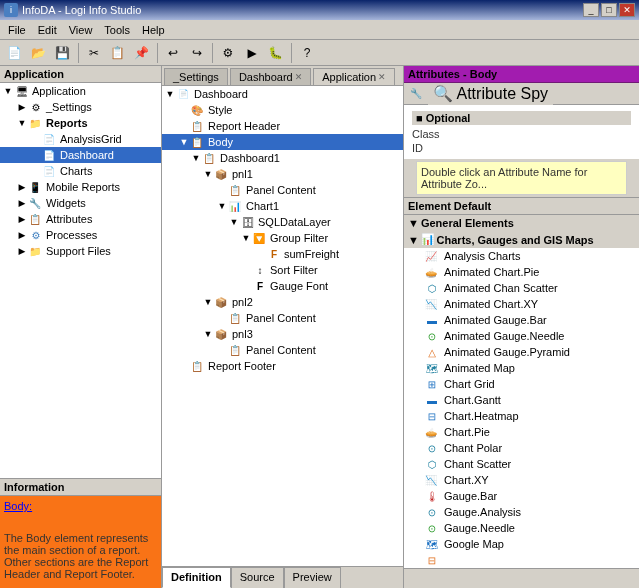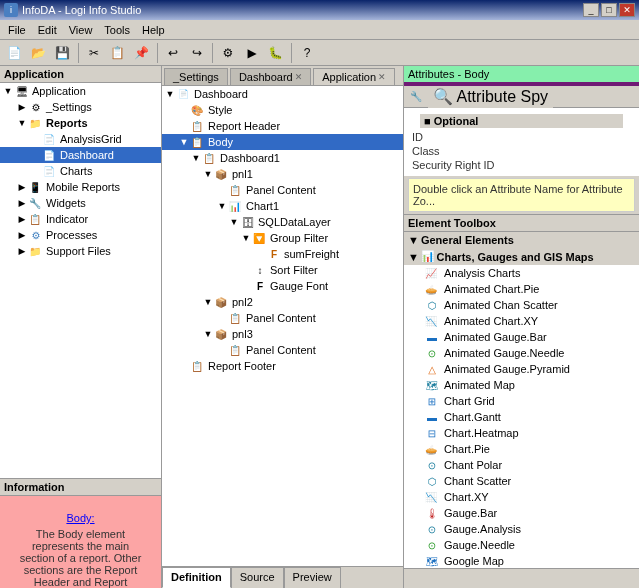--- a/index.html
+++ b/index.html
@@ -94,27 +94,26 @@
       display: flex;
       flex-direction: column;
     }
     .info-header {
       padding: 2px 4px;
       font-weight: bold;
       background: #d4d0c8;
       border-bottom: 1px solid #999;
     }
     .info-content {
-      padding: 16px;
-      background: #fca5a5;
+      padding: 4px;
+      background: #f97316;
       flex: 1;
       overflow: auto;
       font-size: 11px;
       color: #333;
-      text-align: center;
     }
     .info-link { color: blue; text-decoration: underline; cursor: pointer; }
 
     
     .middle-panel {
       width: 242px;
       display: flex;
       flex-direction: column;
       border-right: 1px solid #999;
     }
@@ -165,60 +164,60 @@
     }
 
     
     .right-panel {
       flex: 1;
       display: flex;
       flex-direction: column;
     }
 
     .attr-header {
-      background: #86efac;
+      background: #a21caf;
       padding: 2px 4px;
-      font-weight: normal;
-      border-bottom: 4px solid #701a75;
+      font-weight: bold;
+      border-bottom: 1px solid #701a75;
     }
     .attr-toolbar {
       background: #d4d0c8;
       height: 22px;
       display: flex;
       align-items: center;
       padding: 2px 4px;
       gap: 2px;
       border-bottom: 1px solid #999;
     }
     .attr-content {
       background: white;
       padding: 4px;
       font-size: 11px;
     }
     .attr-section-header {
       background: #d4d0c8;
       padding: 1px 4px;
       font-weight: bold;
-      margin: 2px 12px;
+      margin: 2px 4px;
     }
     .attr-row {
       display: flex;
       padding: 1px 4px;
       gap: 4px;
     }
     .attr-label { width: 100px; color: #333; }
     .attr-value { flex: 1; }
 
     .attr-hint {
       background: #ffffc0;
       border: 1px solid #ccc;
       padding: 4px;
       font-size: 11px;
       color: #333;
-      margin: 2px 4px;
+      margin: 2px 12px;
     }
 
     .toolbox-header {
       background: #d4d0c8;
       padding: 2px 4px;
       font-weight: bold;
       border-bottom: 1px solid #999;
       border-top: 1px solid #999;
     }
     .toolbox-content {
@@ -364,38 +363,38 @@
         <span>Mobile Reports</span>
       </div>
       <div class="tree-item" style="padding-left:16px;">
         <span class="tree-toggle">▶</span>
         <span class="tree-icon" style="color:#4080c0;">🔧</span>
         <span>Widgets</span>
       </div>
       <div class="tree-item" style="padding-left:16px;">
         <span class="tree-toggle">▶</span>
         <span class="tree-icon" style="color:#4080c0;">📋</span>
-        <span>Indicator</span>
+        <span>Attributes</span>
       </div>
       <div class="tree-item" style="padding-left:16px;">
         <span class="tree-toggle">▶</span>
         <span class="tree-icon" style="color:#4080c0;">⚙</span>
         <span>Processes</span>
       </div>
       <div class="tree-item" style="padding-left:16px;">
         <span class="tree-toggle">▶</span>
         <span class="tree-icon" style="color:#4080c0;">📁</span>
         <span>Support Files</span>
       </div>
     </div>
     <div class="info-panel">
       <div class="info-header">Information</div>
       <div class="info-content">
         <div><span class="info-link">Body:</span></div>
-        <div style="margin-top:4px;">The Body element represents the main section of a report. Other sections are the Report Header and Report Footer.</div>
+        <div style="margin-top:20px;">The Body element represents the main section of a report. Other sections are the Report Header and Report Footer.</div>
       </div>
     </div>
   </div>
 
   <div class="middle-panel">
     <div class="tab-bar">
       <div class="tab">
         <span>_Settings</span>
       </div>
       <div class="tab">
@@ -517,34 +516,30 @@
     <div class="attr-toolbar">
       <button class="toolbar-btn" style="width:18px;height:18px;font-size:10px;">🔧</button>
       <button class="toolbar-btn" style="font-size:16px;width:auto;padding:0 4px;">🔍 Attribute Spy</button>
     </div>
     <div class="attr-content">
       <div class="attr-section-header">
         <span>■</span>
         <span>Optional</span>
       </div>
       <div class="attr-row">
+        <span class="attr-label">Class</span>
+        <span class="attr-value"></span>
+      </div>
+      <div class="attr-row">
         <span class="attr-label">ID</span>
         <span class="attr-value"></span>
       </div>
-      <div class="attr-row">
-        <span class="attr-label">Class</span>
-        <span class="attr-value"></span>
-      </div>
-      <div class="attr-row">
-        <span class="attr-label">Security Right ID</span>
-        <span class="attr-value"></span>
-      </div>
     </div>
     <div class="attr-hint">Double click an Attribute Name for Attribute Zo...</div>
-    <div class="toolbox-header">Element Toolbox</div>
+    <div class="toolbox-header">Element Default</div>
     <div class="toolbox-content">
       <div style="position:relative;">
 
         <div class="toolbox-section-header">
           <span>▼</span>
           <span>General Elements</span>
         </div>
 
         <div class="toolbox-section-header">
           <span>▼</span>

